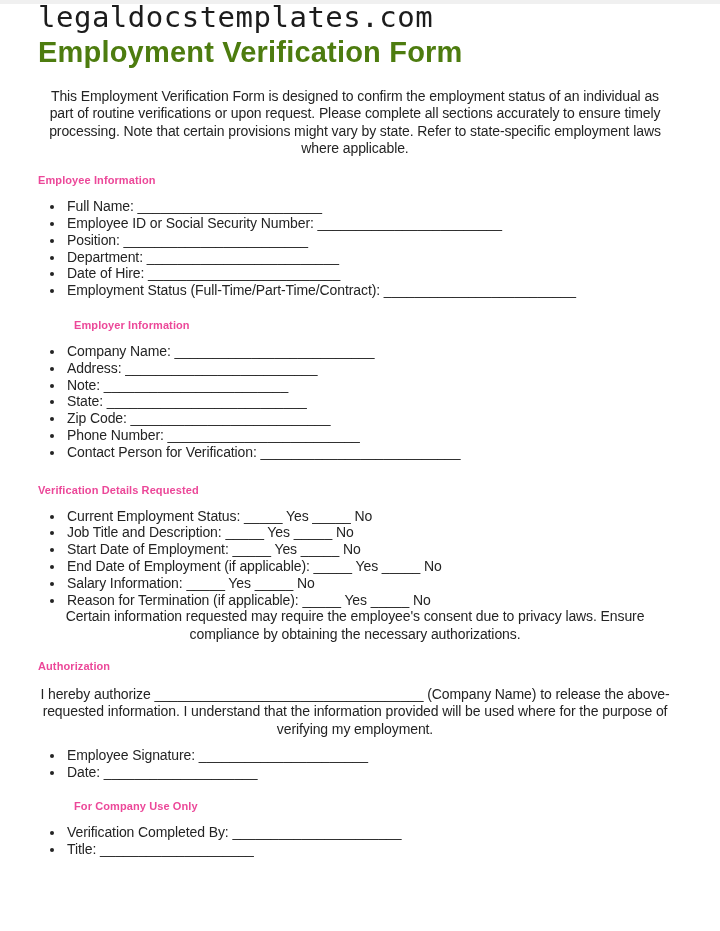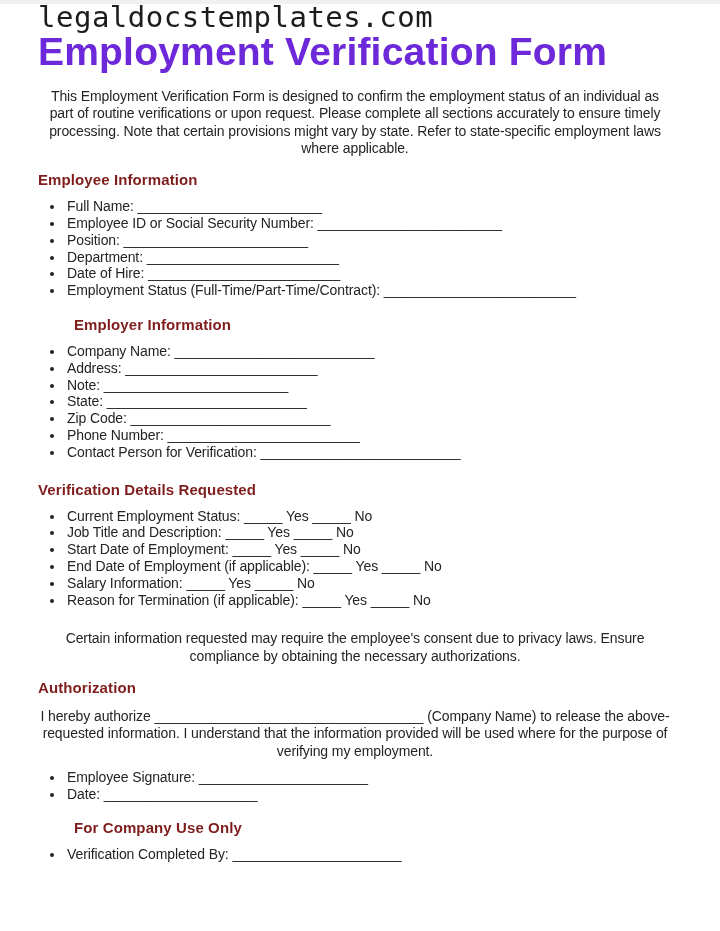--- a/index.html
+++ b/index.html
@@ -22,61 +22,61 @@
   }
   .site-name {
     font-family: "DejaVu Sans Mono", monospace;
     font-size: 29px;
     line-height: 34px;
     color: #1c1c1c;
     letter-spacing: 0.5px;
     font-weight: 400;
   }
   .doc-title {
-    font-size: 39px;
+    font-size: 29px;
     line-height: 32px;
     font-weight: bold;
-    color: #6d28d9;
+    color: #4d7c0f;
     letter-spacing: 0.2px;
     margin-top: 2px;
   }
   p.body-text {
     font-size: 14px;
     line-height: 17.3px;
     letter-spacing: -0.1px;
     color: #242424;
     max-width: 634px;
     text-align: center;
   }
   .intro { margin-top: 20px; }
   h2.section-heading {
-    font-size: 15px;
+    font-size: 11px;
     line-height: 18px;
     font-weight: bold;
-    color: #7f1d1d;
+    color: #ec4899;
     letter-spacing: 0.1px;
   }
   .mt-14 { margin-top: 14px; }
   .mt-17 { margin-top: 17px; margin-left: 36px; }
   .mt-20 { margin-top: 20px; }
   ul.field-list {
     margin: 9px 0 0 0;
     padding-left: 27px;
     list-style: disc outside;
   }
   ul.field-list li {
     font-size: 14px;
     line-height: 16.8px;
     letter-spacing: -0.1px;
     color: #242424;
     padding-left: 2px;
     white-space: nowrap;
   }
   .auth-body { margin-top: 11px; }
-  .privacy-note { margin-top: 22px; }
+  .privacy-note { }
 </style>
 </head>
 <body>
 
 <div class="page">
   <div class="top-edge"></div>
 
   <header>
     <div class="site-name">legaldocstemplates.com</div>
     <h1 class="doc-title">Employment Verification Form</h1>

